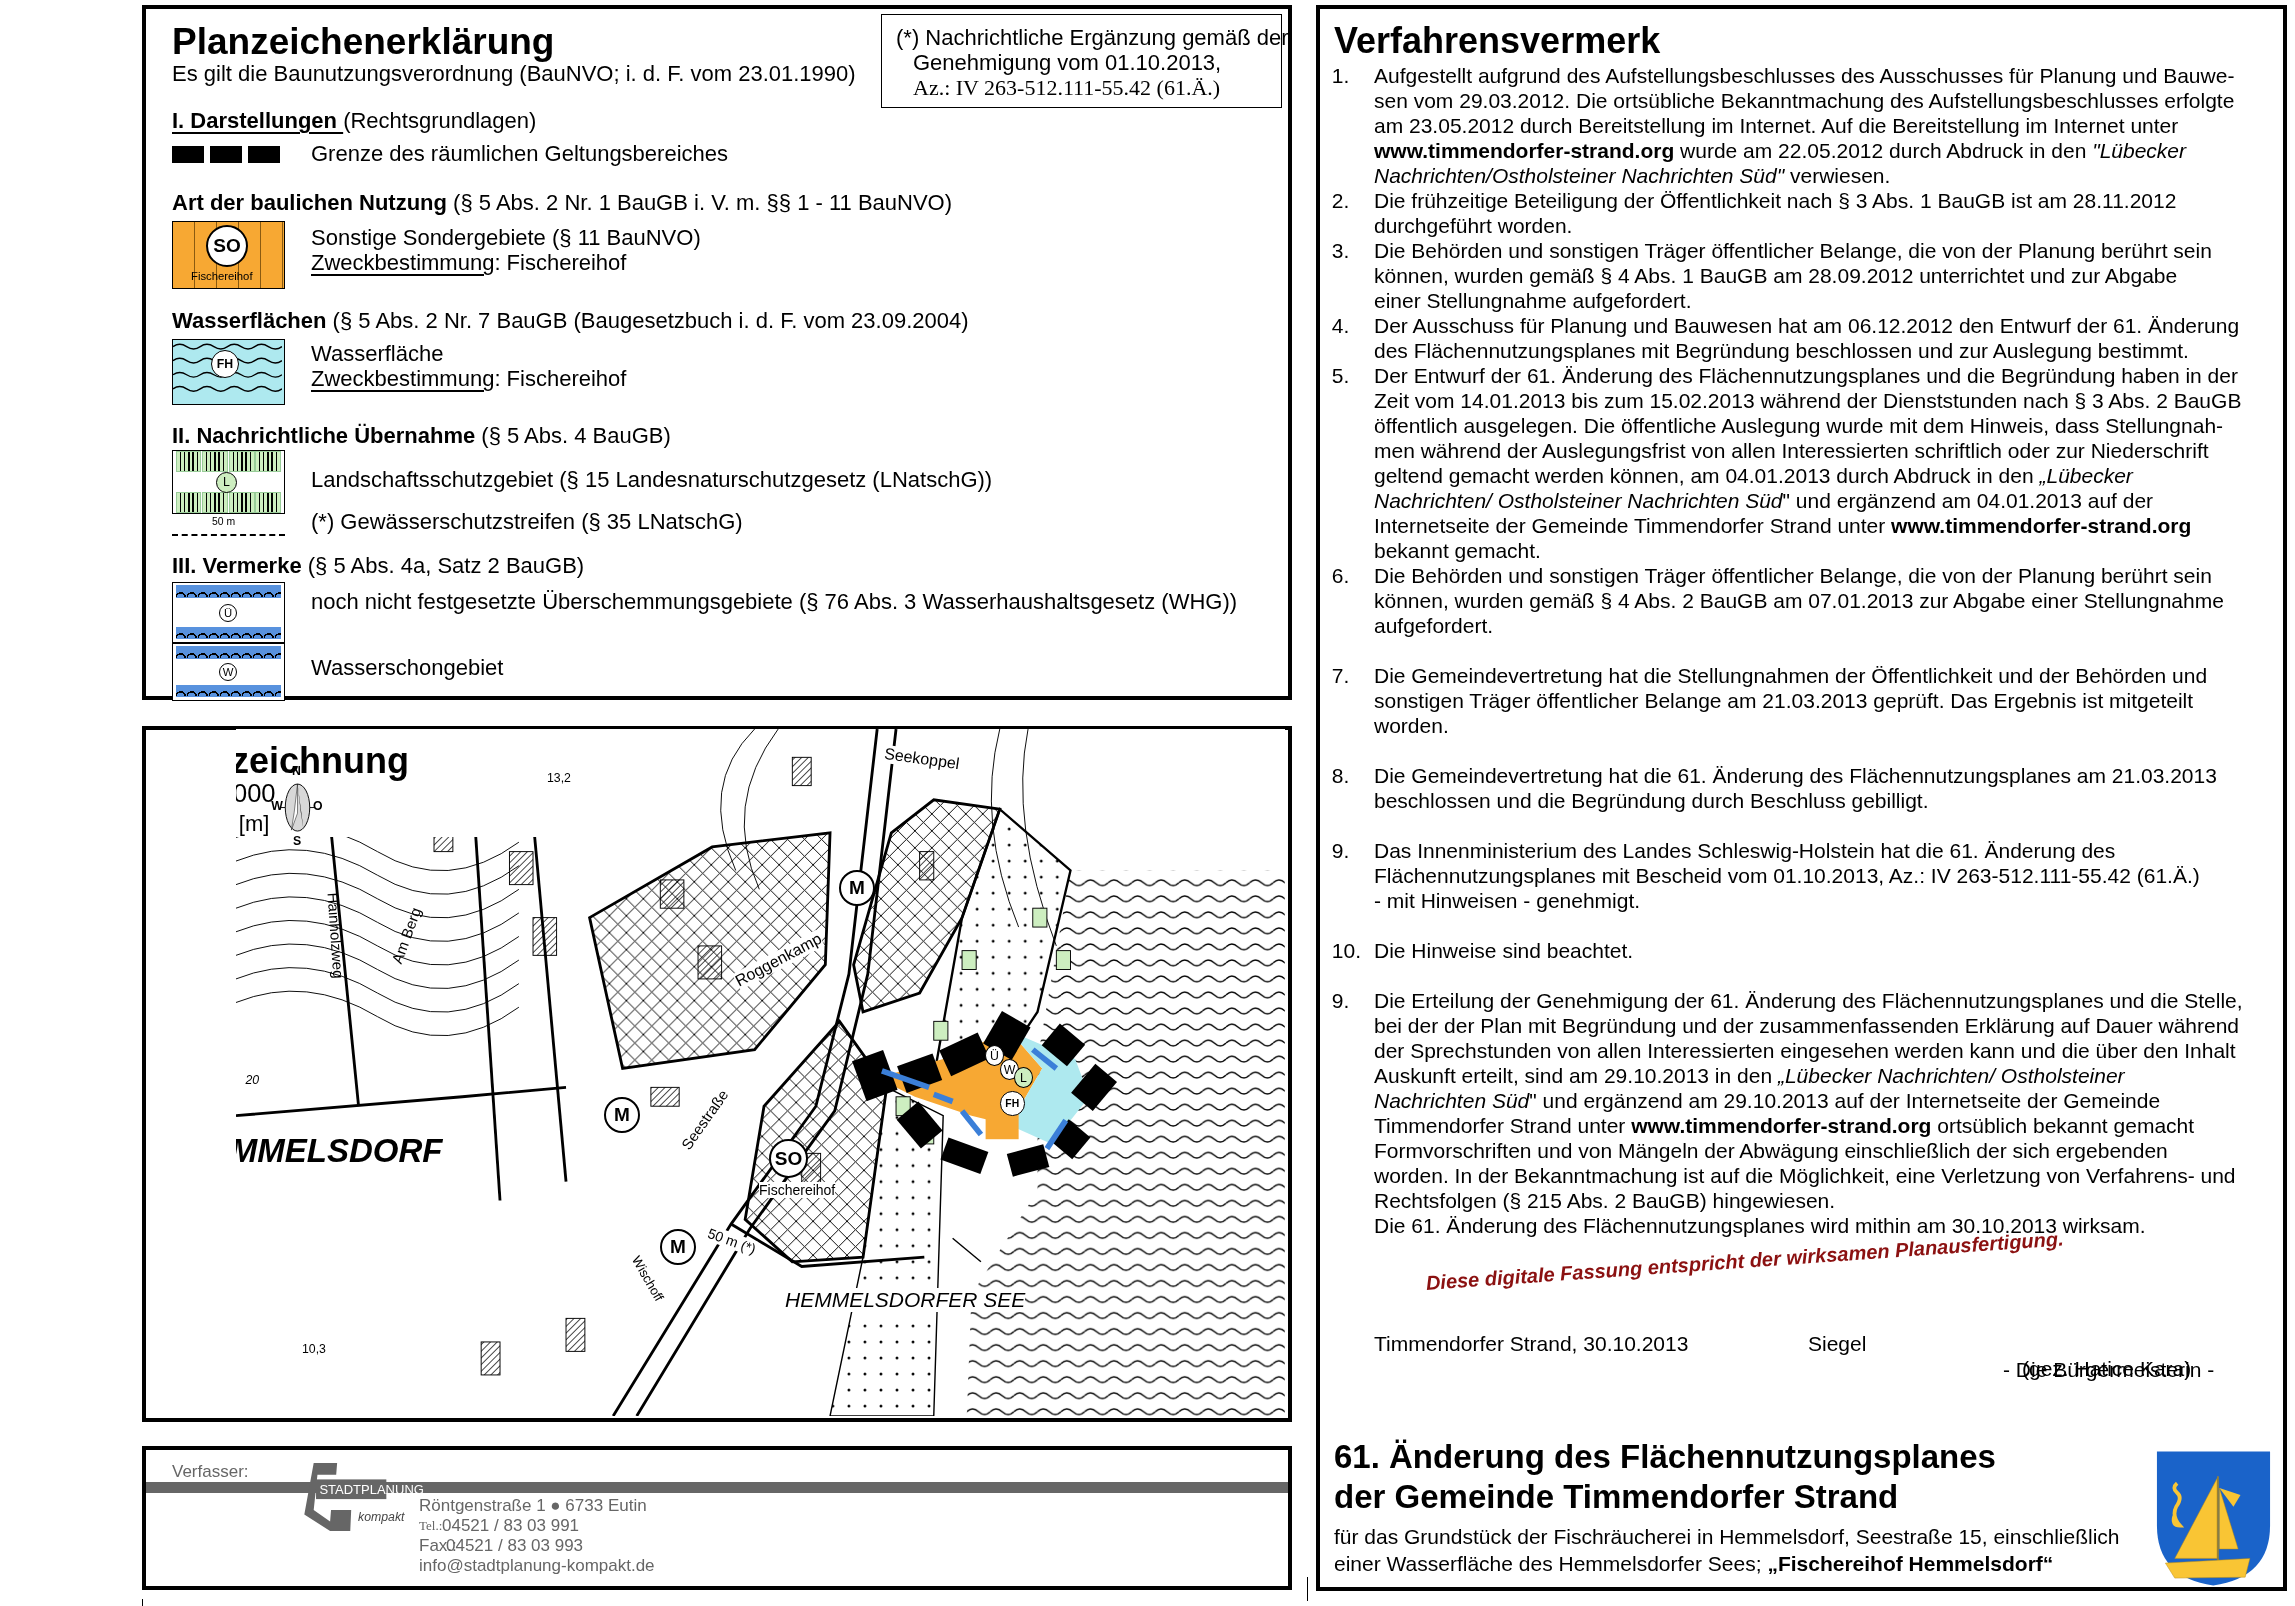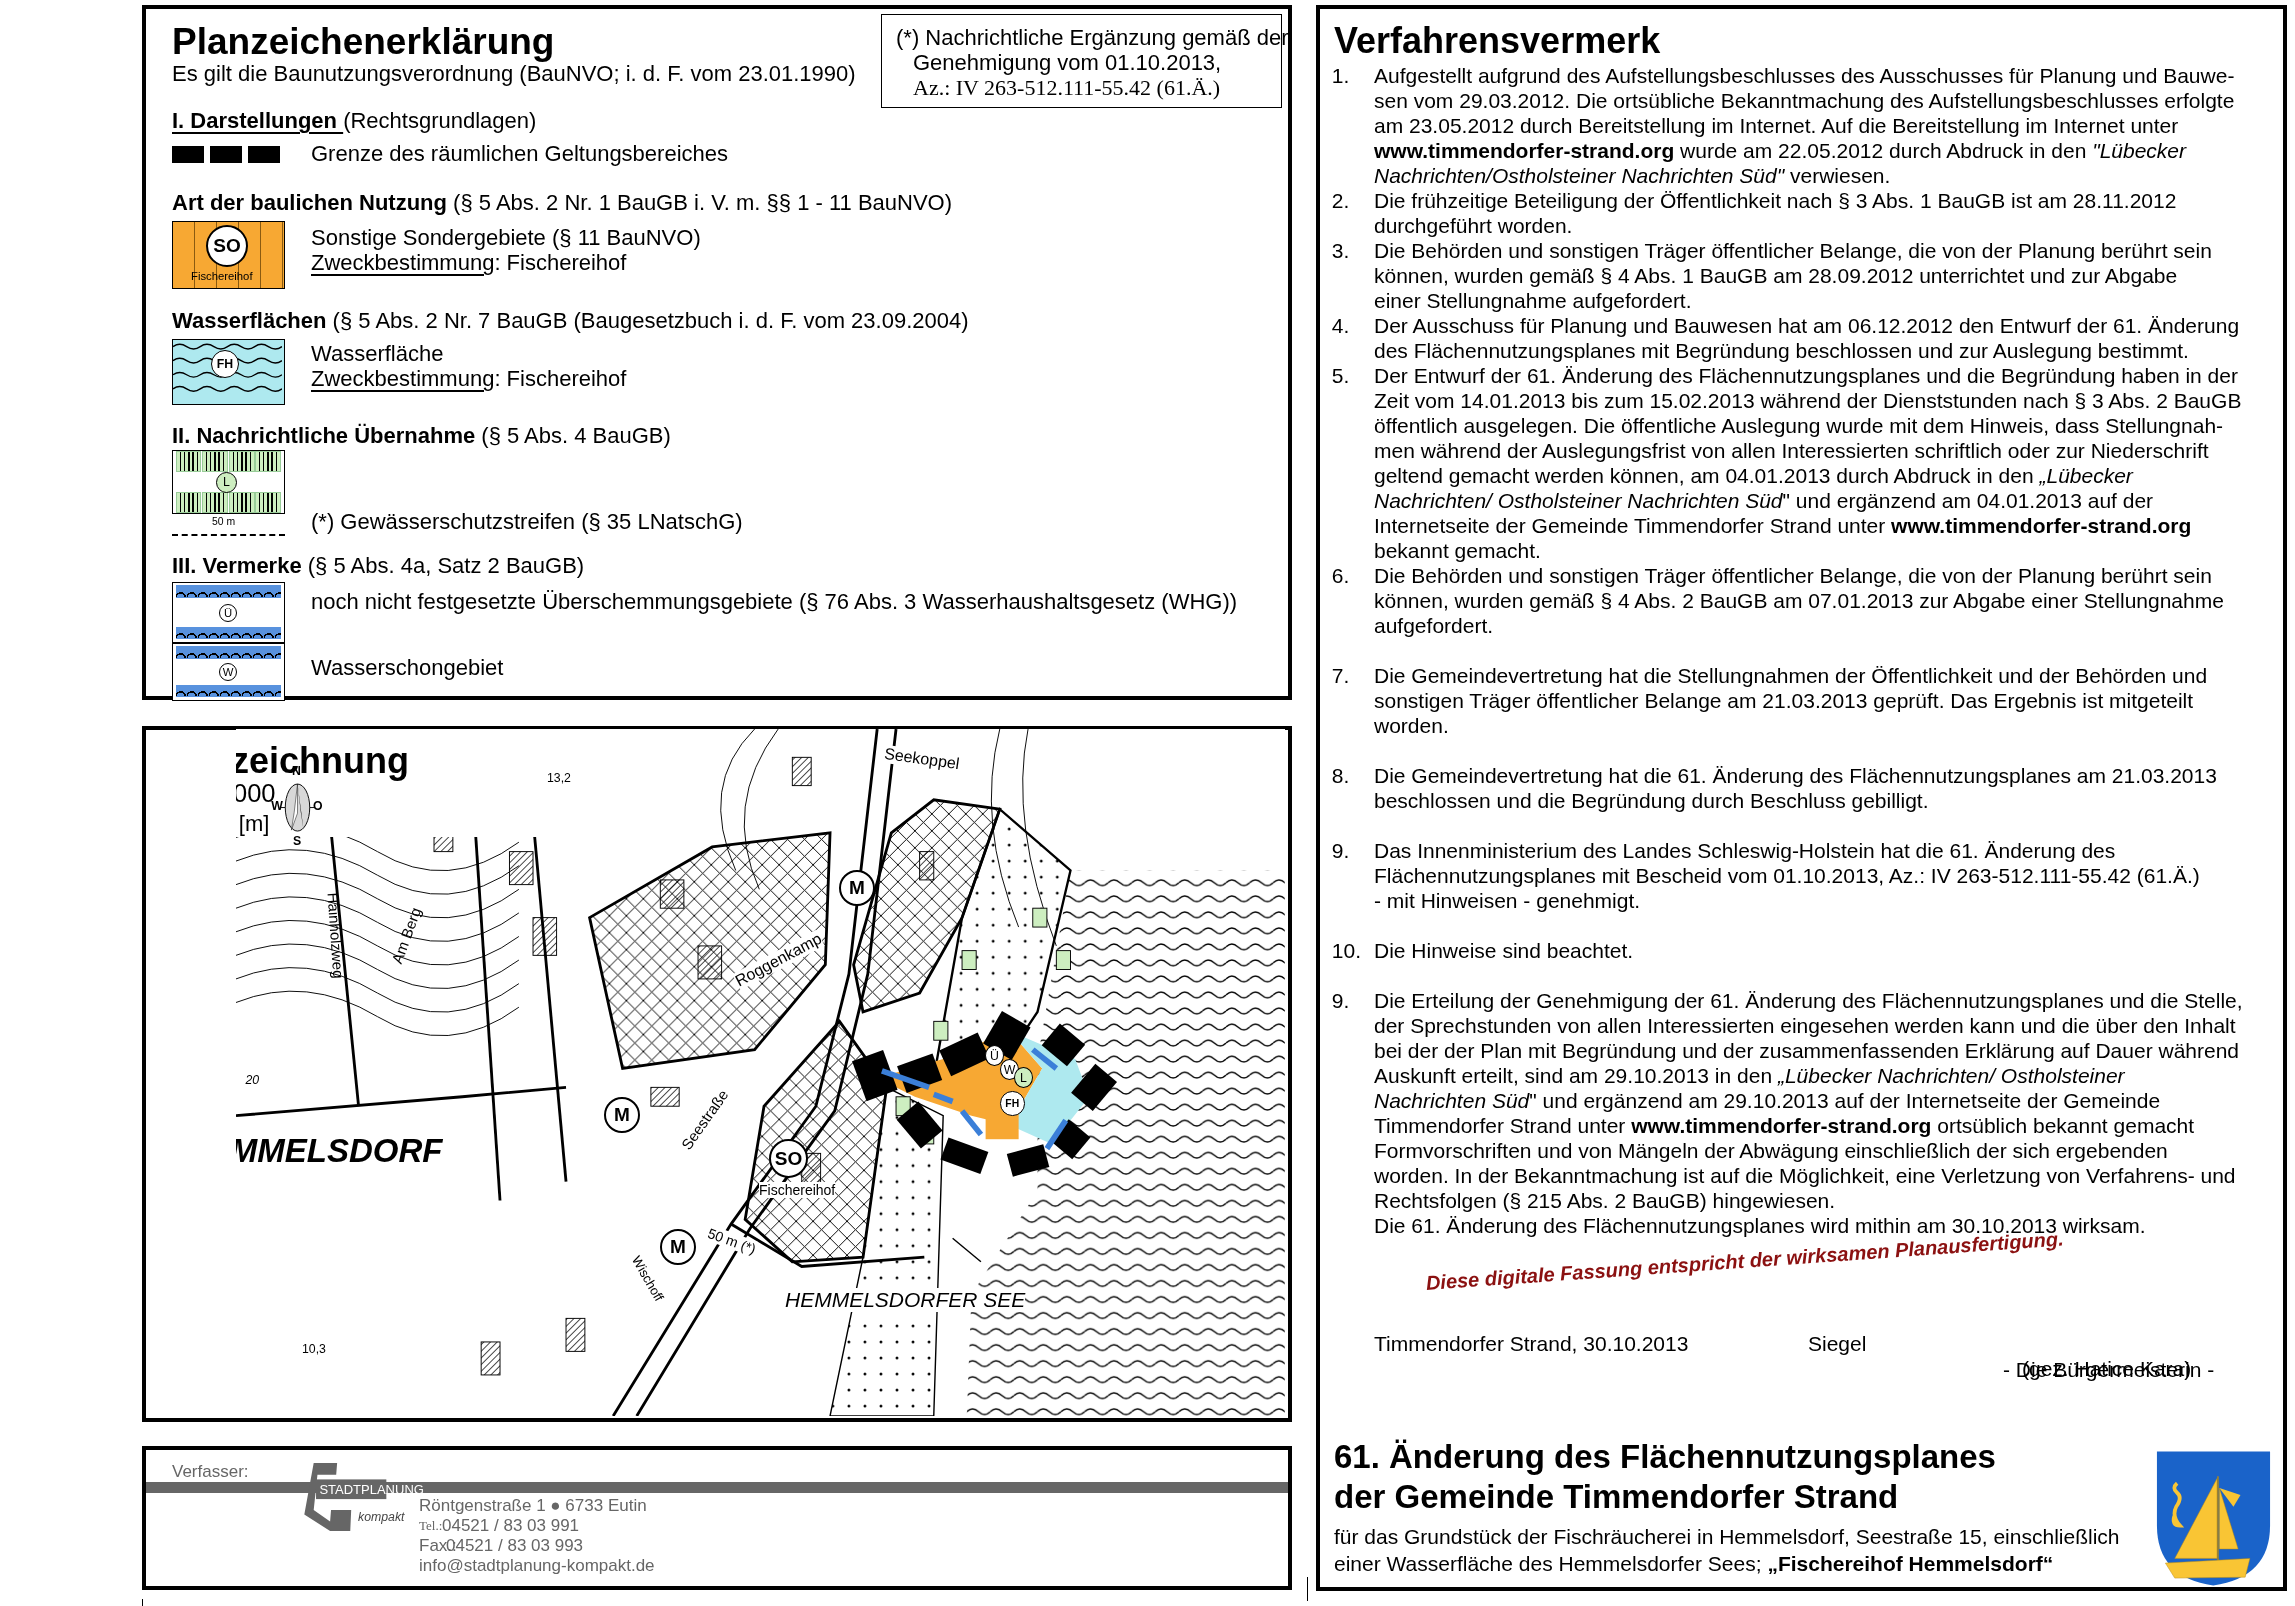--- a/index.html
+++ b/index.html
@@ -85,20 +85,21 @@
     <div class="gstrip" style="left:2.8px;top:0"></div>
       <div class="gstrip" style="left:29px;top:0"></div>
       <div class="gstrip" style="left:56px;top:0"></div>
       <div class="gstrip" style="left:82px;top:0"></div>
     <div class="gstrip" style="left:2.8px;bottom:0"></div>
       <div class="gstrip" style="left:29px;bottom:0"></div>
       <div class="gstrip" style="left:56px;bottom:0"></div>
       <div class="gstrip" style="left:82px;bottom:0"></div>
     <div class="circ" style="left:43px;top:21px;width:21px;height:21px;font-size:12.3px;border-width:1.4px;background:#cdeec0;font-weight:normal;">L</div>
   </div>
+  <div class="t" style="left:165px;top:458px;">Landschaftsschutzgebiet (§ 15 Landesnaturschutzgesetz (LNatschG))</div>
   <div style="position:absolute;left:26px;top:507px;width:113px;height:23.6px;">
     <div style="position:absolute;left:40px;top:0;font-size:10.4px;">50 m</div>
     <div style="position:absolute;left:0;right:0;top:18px;border-top:2.8px dashed #000;"></div>
   </div>
   <div class="t" style="left:165px;top:500px;">(*) Gewässerschutzstreifen (§ 35 LNatschG)</div>
 
   <div class="t" style="left:26px;top:544px;">
     <span class="b">III. Vermerke</span><span> (§ 5 Abs. 4a, Satz 2 BauGB)</span>
   </div>
   <div class="sym sym-w" style="left:26px;top:573px;height:61px;">
@@ -350,22 +351,22 @@
         <div style="white-space: nowrap;">Flächennutzungsplanes mit Bescheid vom 01.10.2013, Az.: IV 263-512.111-55.42 (61.Ä.)</div>
         <div style="white-space: nowrap;">- mit Hinweisen - genehmigt.</div>
       </div>
       <div style="position: relative; padding-left: 54px; margin-top: 25px;">
         <div style="position: absolute; left: 11.8px; top: 0px;">10.</div>
         <div style="white-space: nowrap;">Die Hinweise sind beachtet.</div>
       </div>
       <div style="position: relative; padding-left: 54px; margin-top: 25px;">
         <div style="position: absolute; left: 11.8px; top: 0px;">9.</div>
         <div style="white-space: nowrap;">Die Erteilung der Genehmigung der 61. Änderung des Flächennutzungsplanes und die Stelle,</div>
+        <div style="white-space: nowrap;">bei der der Plan mit Begründung und der zusammenfassenden Erklärung auf Dauer während</div>
         <div style="white-space: nowrap;">der Sprechstunden von allen Interessierten eingesehen werden kann und die über  den Inhalt</div>
-        <div style="white-space: nowrap;">bei der der Plan mit Begründung und der zusammenfassenden Erklärung auf Dauer während</div>
         <div style="white-space: nowrap;">Auskunft erteilt, sind am 29.10.2013 in den <span class="i">„Lübecker Nachrichten/ Ostholsteiner</span></div>
         <div style="white-space: nowrap;"><span class="i">Nachrichten Süd</span>" und ergänzend am 29.10.2013 auf der Internetseite der Gemeinde</div>
         <div style="white-space: nowrap;">Timmendorfer Strand unter <span class="b">www.timmendorfer-strand.org</span> ortsüblich bekannt gemacht</div>
         <div style="white-space: nowrap;">Formvorschriften und von Mängeln der Abwägung einschließlich der sich ergebenden</div>
         <div style="white-space: nowrap;">worden. In der Bekanntmachung ist auf die Möglichkeit, eine Verletzung von Verfahrens- und</div>
         <div style="white-space: nowrap;">Rechtsfolgen (§ 215 Abs. 2 BauGB) hingewiesen.</div>
         <div style="white-space: nowrap;">Die 61. Änderung des Flächennutzungsplanes wird mithin am 30.10.2013 wirksam.</div>
       </div>
     </div>
 

